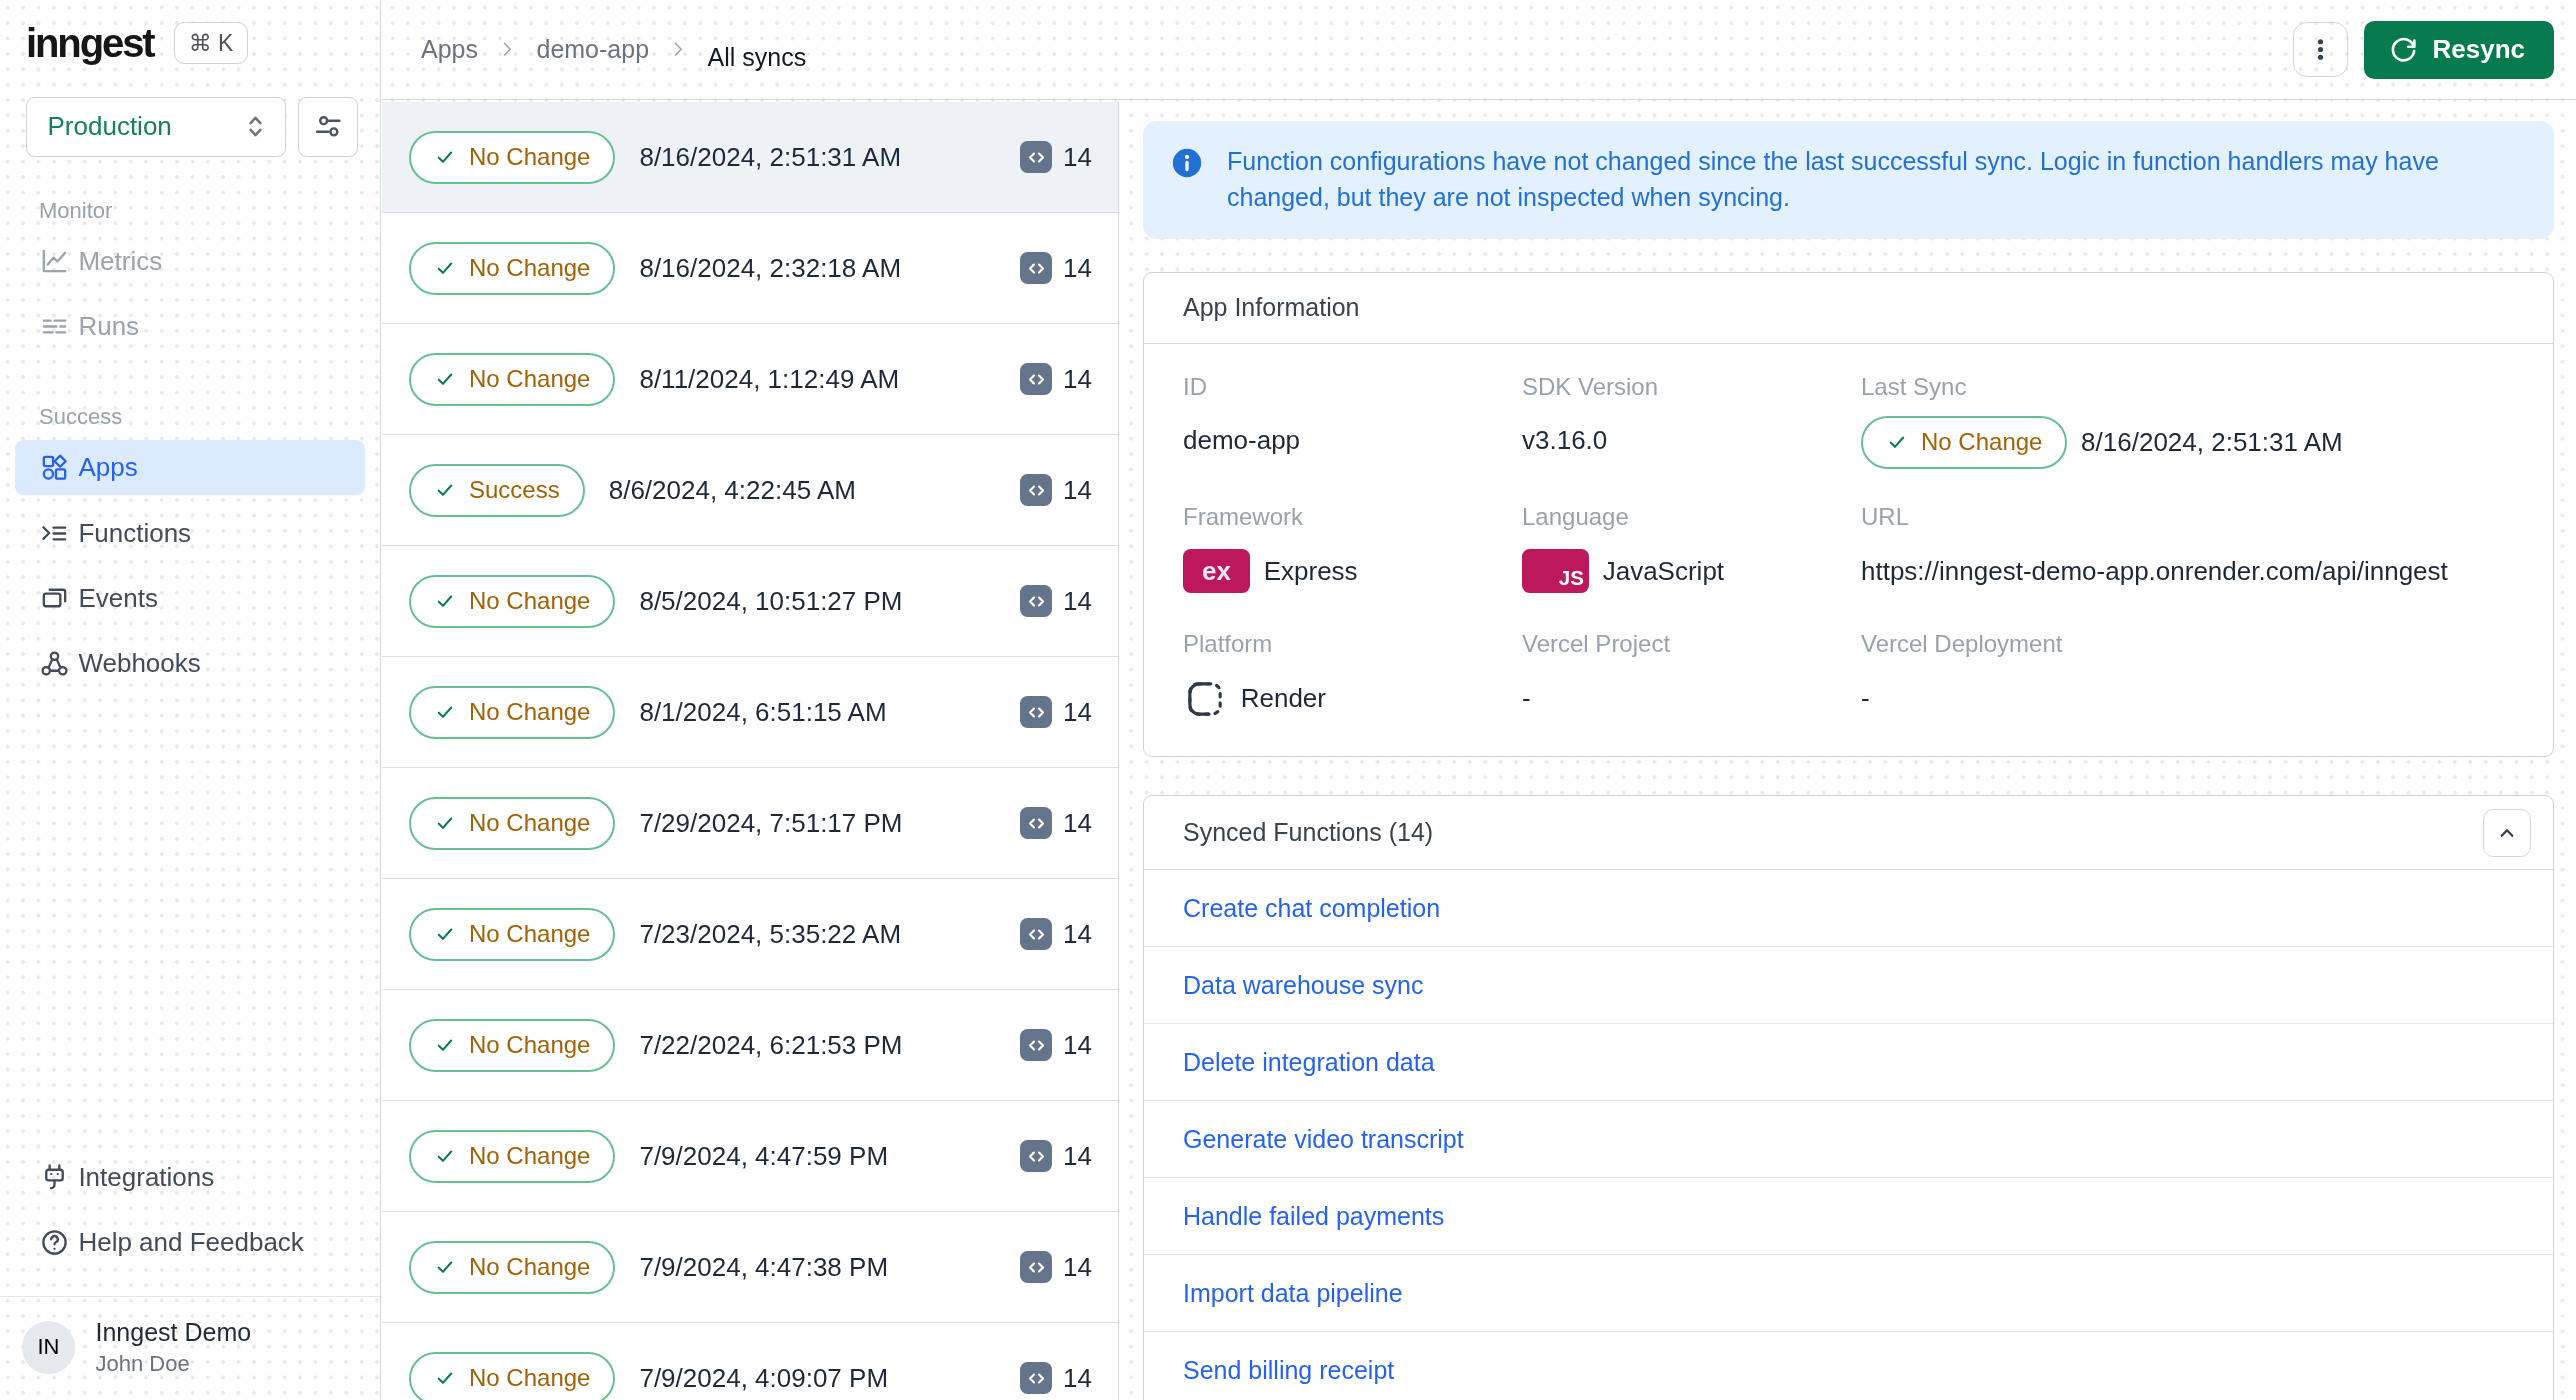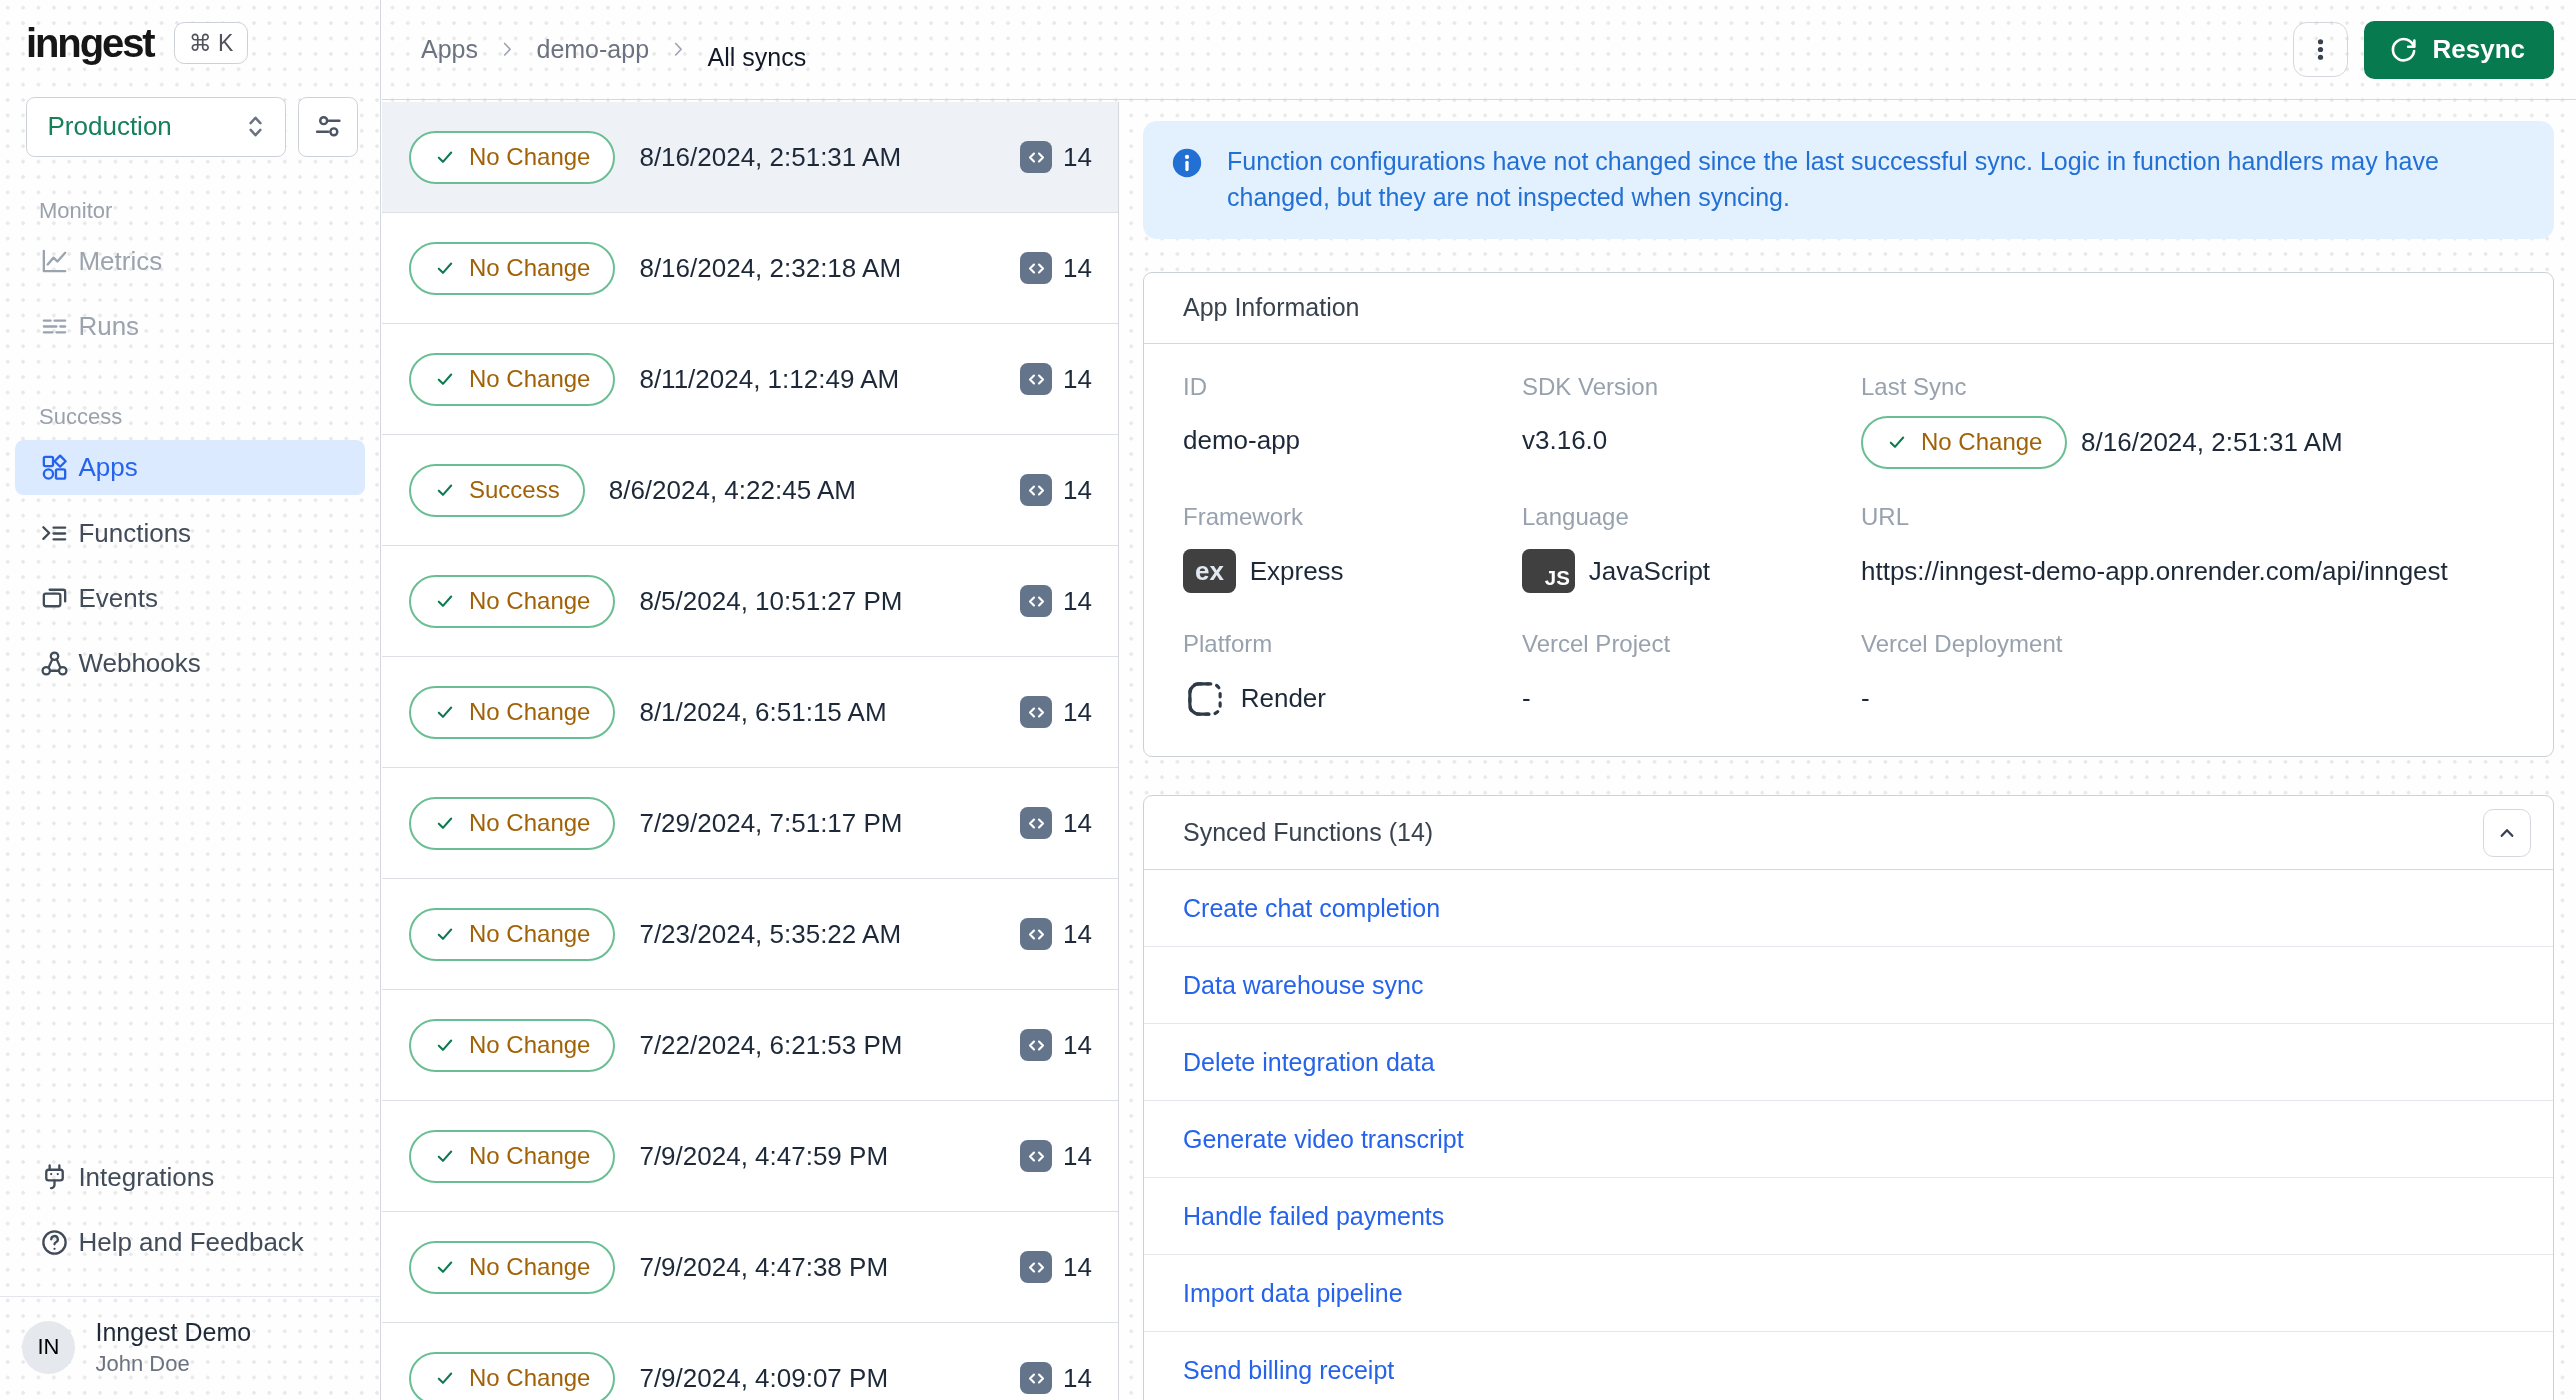--- a/index.html
+++ b/index.html
@@ -86,21 +86,21 @@
   .card-header { display:flex; align-items:center; justify-content:space-between;
     padding:0 22px 0 39px; border-bottom:1.7px solid var(--border); }
   .card-title { font-size:25px; color:#39434f; }
 
   .app-card { margin-top:32.5px; }
   .app-card .card-header { height:71px; }
   .app-grid { display:grid; grid-template-columns:339px 339px 1fr; padding:29px 39px 32.5px; row-gap:34px; }
   .cell-label { font-size:24px; color:#98a2ae; margin-bottom:15.4px; }
   .cell-value { font-size:26px; font-weight:500; color:#1d2939; min-height:50px;
     display:flex; align-items:center; gap:13.7px; white-space:nowrap; }
-  .tech-chip { width:53px; height:44px; border-radius:7.7px; background:#404040; color:#fff; flex:none;
+  .tech-chip { width:67px; height:44px; border-radius:7.7px; background:#be185d; color:#fff; flex:none;
     display:flex; align-items:center; justify-content:center; font-weight:600; }
   .tech-chip.ex { font-size:26px; text-transform:lowercase; color:#e2e8f0; }
   .tech-chip.js { font-size:20.5px; align-items:flex-end; justify-content:flex-end; padding:0 5.1px 3.4px 0; }
   .render-ic { width:44px; height:44px; color:#2e3a47; flex:none; }
 
   .fn-card { margin-top:38px; height:667px; overflow:hidden; }
   .fn-card .card-header { height:74px; }
   .collapse-btn { width:48px; height:48px; border:1.7px solid #d3d7dc; border-radius:10.3px; background:#fff;
     color:#374151; display:flex; align-items:center; justify-content:center; cursor:pointer; }
   .collapse-btn .ic { width:26px; height:26px; }

